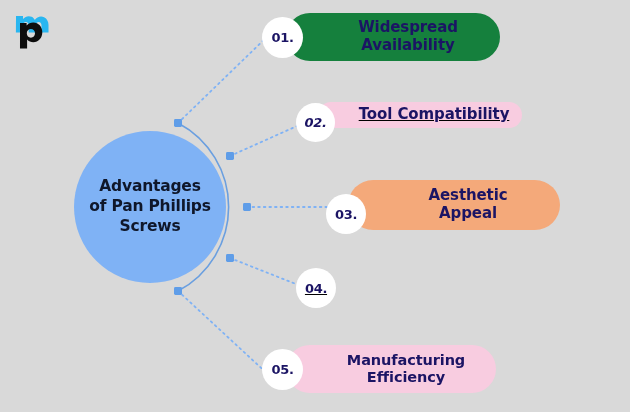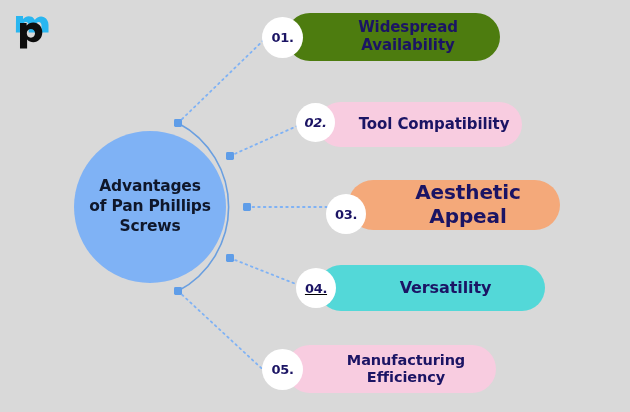--- a/index.html
+++ b/index.html
@@ -99,32 +99,32 @@
   }
   .badge-text {
     color: #1b1464;
     font-weight: bold;
     font-size: 13px;
     letter-spacing: -0.3px;
   }
 
   
   #item-1 { left: 262px; top: 8px;  width: 238px; height: 58px; }
-  #item-1 .pill  { left: 24px; top: 5px;  width: 214px; height: 48px; background: #4d7c0f; }
+  #item-1 .pill  { left: 24px; top: 5px;  width: 214px; height: 48px; background: #15803d; }
   #item-1 .pill-text { font-size: 15px; padding-left: 30px; }
   #item-1 .badge { left: 0px;  top: 9px; width: 41px; height: 41px; }
 
   #item-2 { left: 296px; top: 99px; width: 226px; height: 48px; }
-  #item-2 .pill  { left: 22px; top: 3px;  width: 204px; height: 45px; background: #f8cce0; }
+  #item-2 .pill  { left: 22px; top: 3px;  width: 204px; height: 26px; background: #f8cce0; text-decoration: underline; }
   #item-2 .pill-text { font-size: 15px; padding-left: 28px; }
   #item-2 .badge { left: 0px;  top: 4px; width: 39px; height: 39px; font-style: italic; }
 
   #item-3 { left: 326px; top: 176px; width: 234px; height: 58px; }
   #item-3 .pill  { left: 22px; top: 4px;  width: 212px; height: 50px; background: #f4a97a; }
-  #item-3 .pill-text { font-size: 20px; padding-left: 28px; }
+  #item-3 .pill-text { font-size: 15px; padding-left: 28px; }
   #item-3 .badge { left: 0px;  top: 18px; width: 40px; height: 40px; }
 
   #item-4 { left: 296px; top: 262px; width: 249px; height: 52px; }
   #item-4 .pill  { left: 22px; top: 3px;  width: 227px; height: 46px; background: #53d8d8; }
   #item-4 .pill-text { font-size: 16px; padding-left: 28px; }
   #item-4 .badge { left: 0px;  top: 6px; width: 40px; height: 40px; text-decoration: underline; }
 
   #item-5 { left: 262px; top: 340px; width: 234px; height: 58px; }
   #item-5 .pill  { left: 24px; top: 5px;  width: 210px; height: 48px; background: #f8cce0; }
   #item-5 .pill-text { font-size: 14.5px; padding-left: 30px; }
@@ -196,23 +196,20 @@
     <div class="pill">
       <div class="pill-text">Aesthetic
 Appeal</div>
     </div>
     <div class="badge">
       <span class="badge-text">03.</span>
     </div>
   </div>
 
   <div class="item" id="item-4">
-    <div class="pill">
-      <div class="pill-text">Versatility</div>
-    </div>
     <div class="badge">
       <span class="badge-text">04.</span>
     </div>
   </div>
 
   <div class="item" id="item-5">
     <div class="pill">
       <div class="pill-text">Manufacturing
 Efficiency</div>
     </div>

